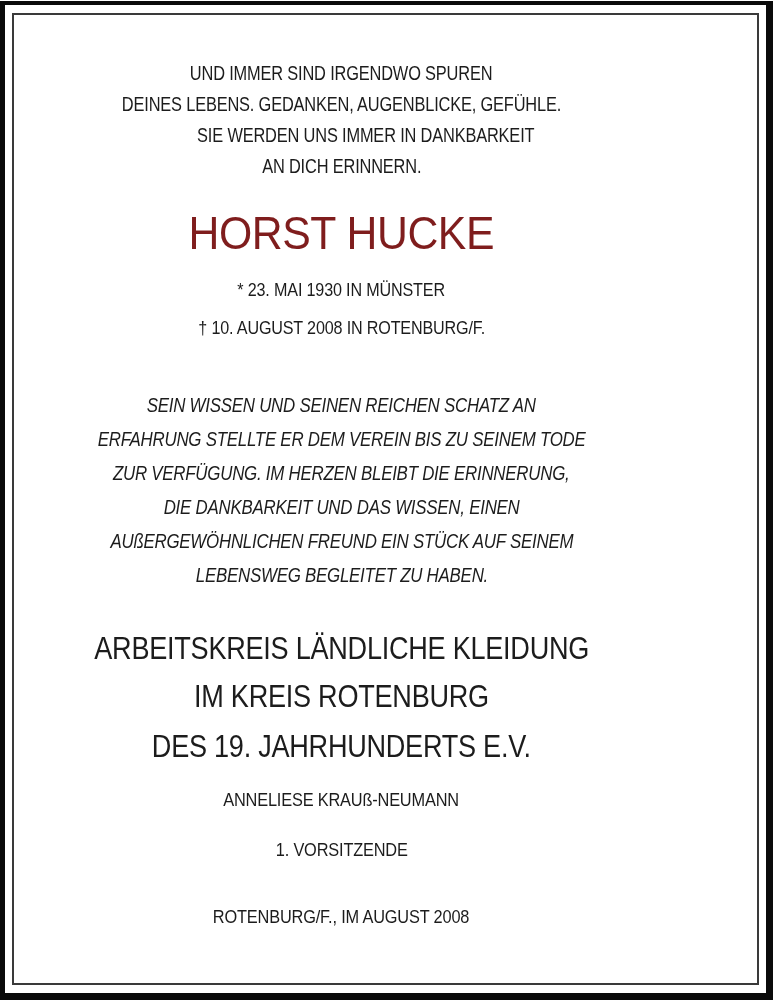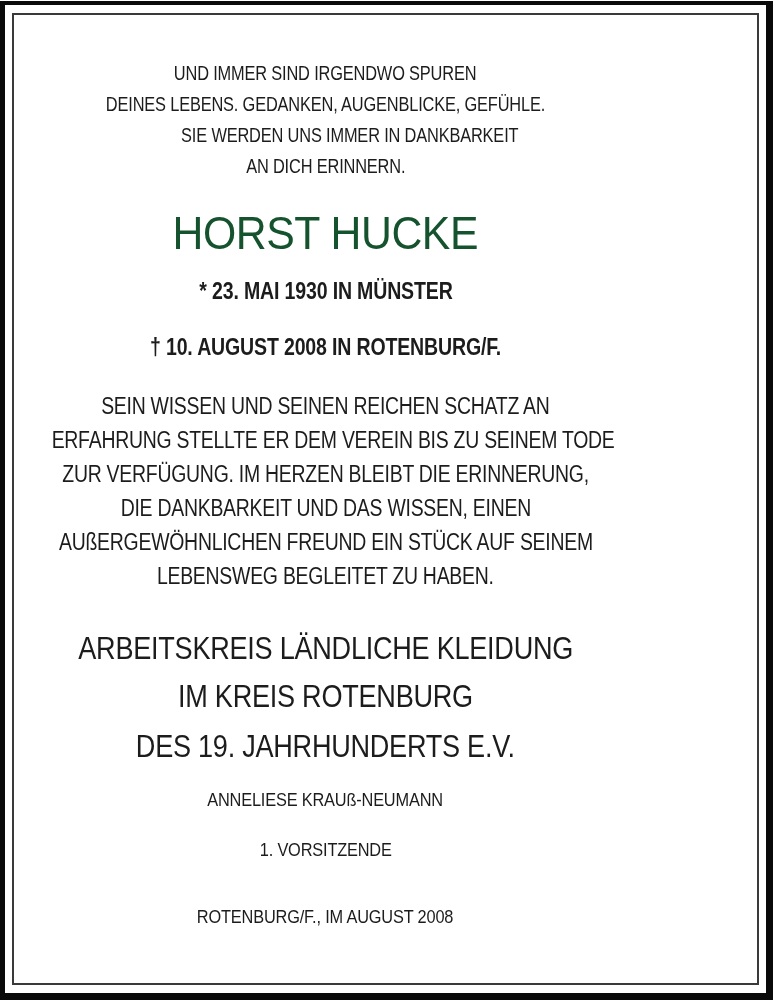--- a/index.html
+++ b/index.html
@@ -27,45 +27,45 @@
   }
   .inner-frame {
     position: absolute;
     left: 12px; top: 13px;
     right: 14px; bottom: 15px;
     border: 2px solid #3a3a3a;
     background: #ffffff;
   }
   .line {
     position: absolute;
-    left: 0;
+    left: 16px;
     width: 651px;
     text-align: center;
     white-space: nowrap;
     line-height: 1;
   }
   .line > span {
     display: inline-block;
     transform-origin: center center;
   }
 
   
   .poem { font-size: 19.5px; }
   .poem > span { transform: scaleX(0.84); letter-spacing: -0.2px; }
 
   
-  .name { font-size: 46px; color: #14532d; }
+  .name { font-size: 46px; color: #7f1d1d; }
   .name > span { transform: scaleX(0.93); letter-spacing: -0.5px; }
 
   
-  .dates { font-size: 23px; font-weight: bold; }
+  .dates { font-size: 19px; }
   .dates > span { transform: scaleX(0.85); letter-spacing: -0.2px; }
 
   
-  .para { font-size: 23px; }
+  .para { font-size: 20px; font-style: italic; }
   .para > span { transform: scaleX(0.845); letter-spacing: -0.3px; }
 
   
   .org { font-size: 31.5px; }
   .org > span { transform: scaleX(0.86); letter-spacing: -0.3px; }
 
   
   .sig { font-size: 19px; }
   .sig > span { transform: scaleX(0.86); letter-spacing: -0.2px; }
 </style>
@@ -80,21 +80,21 @@
   <div>
     <div class="line poem" style="top:64px;"><span>UND IMMER SIND IRGENDWO SPUREN</span></div>
     <div class="line poem" style="top:95px;"><span>DEINES LEBENS. GEDANKEN, AUGENBLICKE, GEFÜHLE.</span></div>
     <div class="line poem" style="top:126px;padding-left:24px;"><span>SIE WERDEN UNS IMMER IN DANKBARKEIT</span></div>
     <div class="line poem" style="top:157px;"><span>AN DICH ERINNERN.</span></div>
   </div>
 
   <div class="line name" style="top:210px;"><span>HORST HUCKE</span></div>
 
   <div class="line dates" style="top:280px;"><span>* 23. MAI 1930 IN MÜNSTER</span></div>
-  <div class="line dates" style="top:318px;margin-top:18px;"><span>† 10. AUGUST 2008 IN ROTENBURG/F.</span></div>
+  <div class="line dates" style="top:318px;"><span>† 10. AUGUST 2008 IN ROTENBURG/F.</span></div>
 
   <div>
     <div class="line para" style="top:395px;"><span>SEIN WISSEN UND SEINEN REICHEN SCHATZ AN</span></div>
     <div class="line para" style="top:429px;"><span>ERFAHRUNG STELLTE ER DEM VEREIN BIS ZU SEINEM TODE</span></div>
     <div class="line para" style="top:463px;"><span>ZUR VERFÜGUNG. IM HERZEN BLEIBT DIE ERINNERUNG,</span></div>
     <div class="line para" style="top:497px;"><span>DIE DANKBARKEIT UND DAS WISSEN, EINEN</span></div>
     <div class="line para" style="top:531px;"><span>AUßERGEWÖHNLICHEN FREUND EIN STÜCK AUF SEINEM</span></div>
     <div class="line para" style="top:565px;"><span>LEBENSWEG BEGLEITET ZU HABEN.</span></div>
   </div>
 

